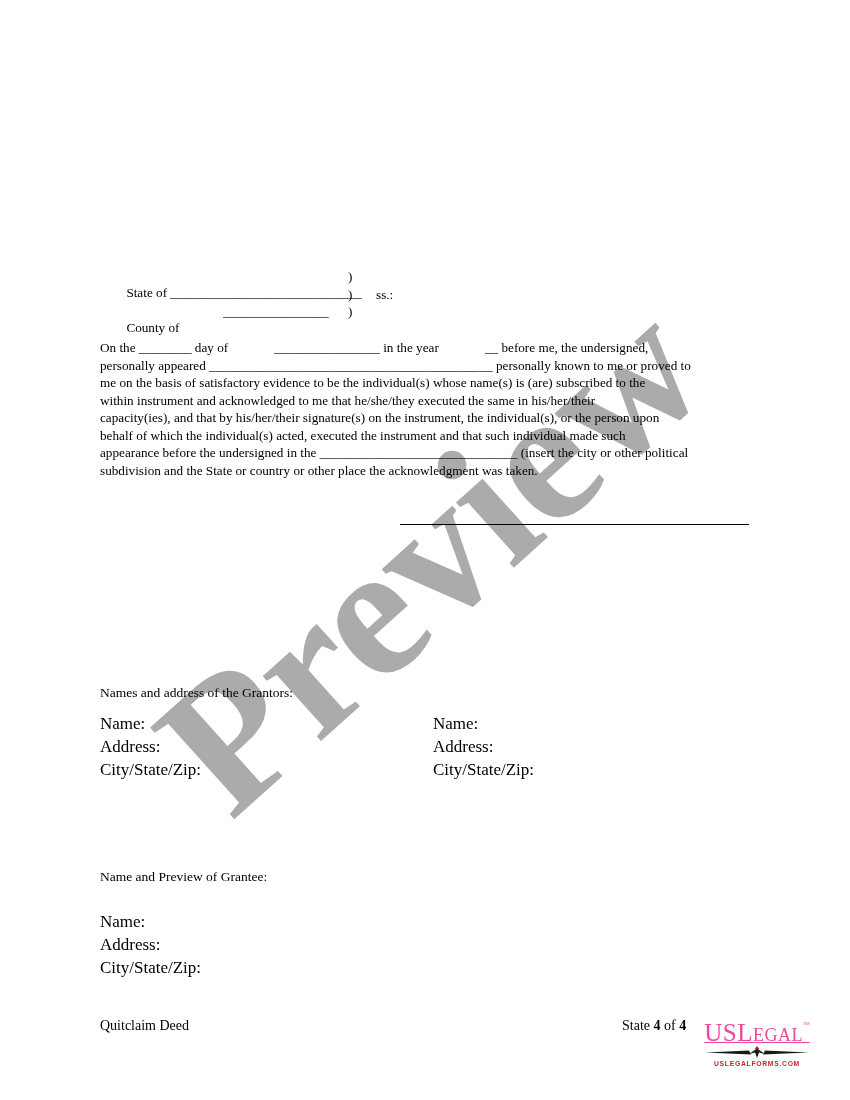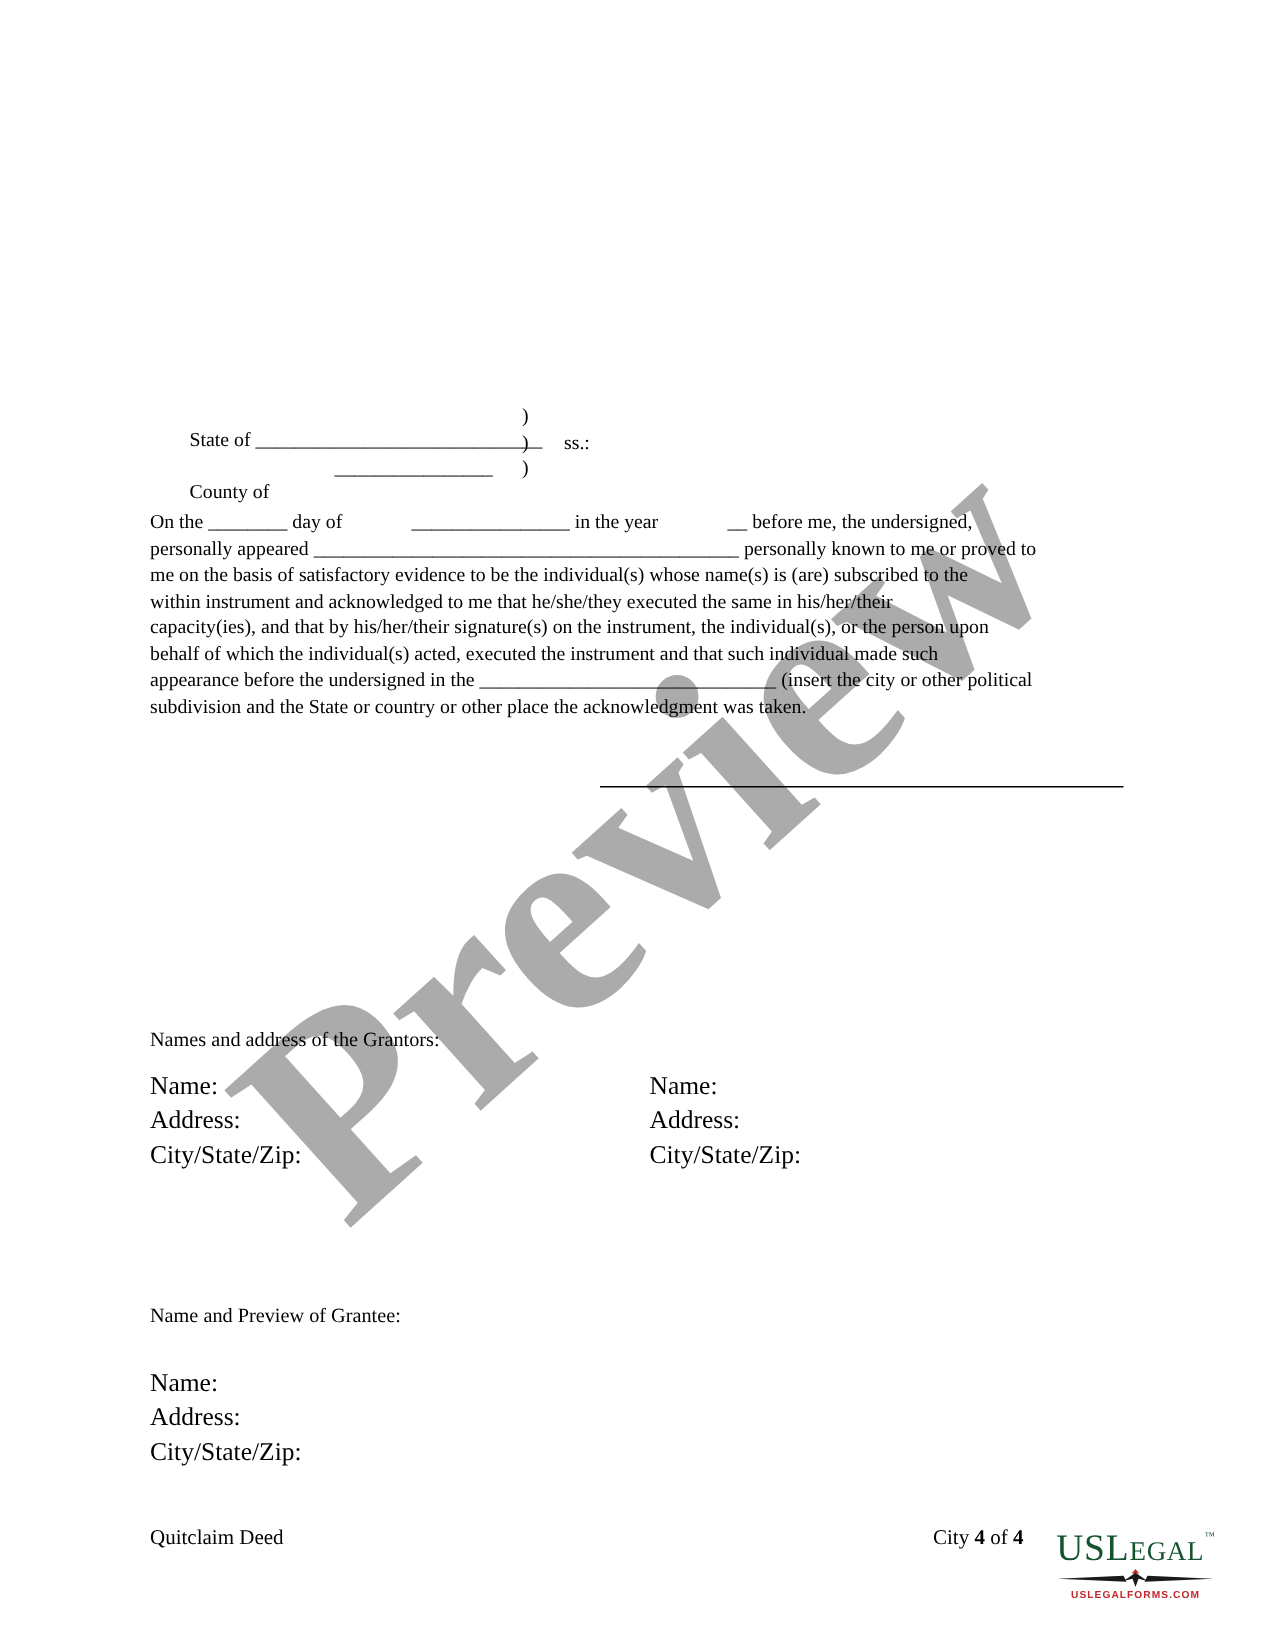--- a/index.html
+++ b/index.html
@@ -127,22 +127,23 @@
   .logo {
     position: absolute;
     top: 1020px;
     left: 698px;
     width: 118px;
     text-align: center;
     line-height: 1;
   }
   .logo-wordmark {
     font-family: "Liberation Serif", "DejaVu Serif", serif;
-    color: #14532d;
+    color: #ec4899;
     white-space: nowrap;
+    text-decoration: underline;
   }
   .logo-wordmark .lg { font-size: 25px; letter-spacing: 0.5px; }
   .logo-wordmark .sm { font-size: 18px; letter-spacing: 0.5px; }
   .logo-wordmark .tm { font-size: 7px; vertical-align: 14px; }
   .logo-eagle { display: block; margin: 1px auto 0 auto; }
   .logo-site {
     display: block;
     margin-top: 2px;
     font-family: "Liberation Sans", "DejaVu Sans", sans-serif;
     font-size: 6.8px;
@@ -206,21 +207,21 @@
 
     <div class="field-col grantee-col">
       <div>Name:</div>
       <div>Address:</div>
       <div>City/State/Zip:</div>
     </div>
 
     <div class="footer-docname">Quitclaim Deed</div>
 
     <div class="footer-page">
-      <span>City</span>
+      <span>State</span>
       <b>4</b>
       <span>of</span>
       <b>4</b>
     </div>
 
     <div class="logo">
       <span class="logo-wordmark"><span class="lg">USL</span><span class="sm">EGAL</span><span class="tm">™</span></span>
       <svg class="logo-eagle" width="104" height="13" viewBox="0 0 104 13" xmlns="http://www.w3.org/2000/svg">
         <polygon points="0,6.5 44,4.5 46,8.5" fill="#1a1a1a"></polygon>
         <polygon points="104,6.5 60,4.5 58,8.5" fill="#1a1a1a"></polygon>

